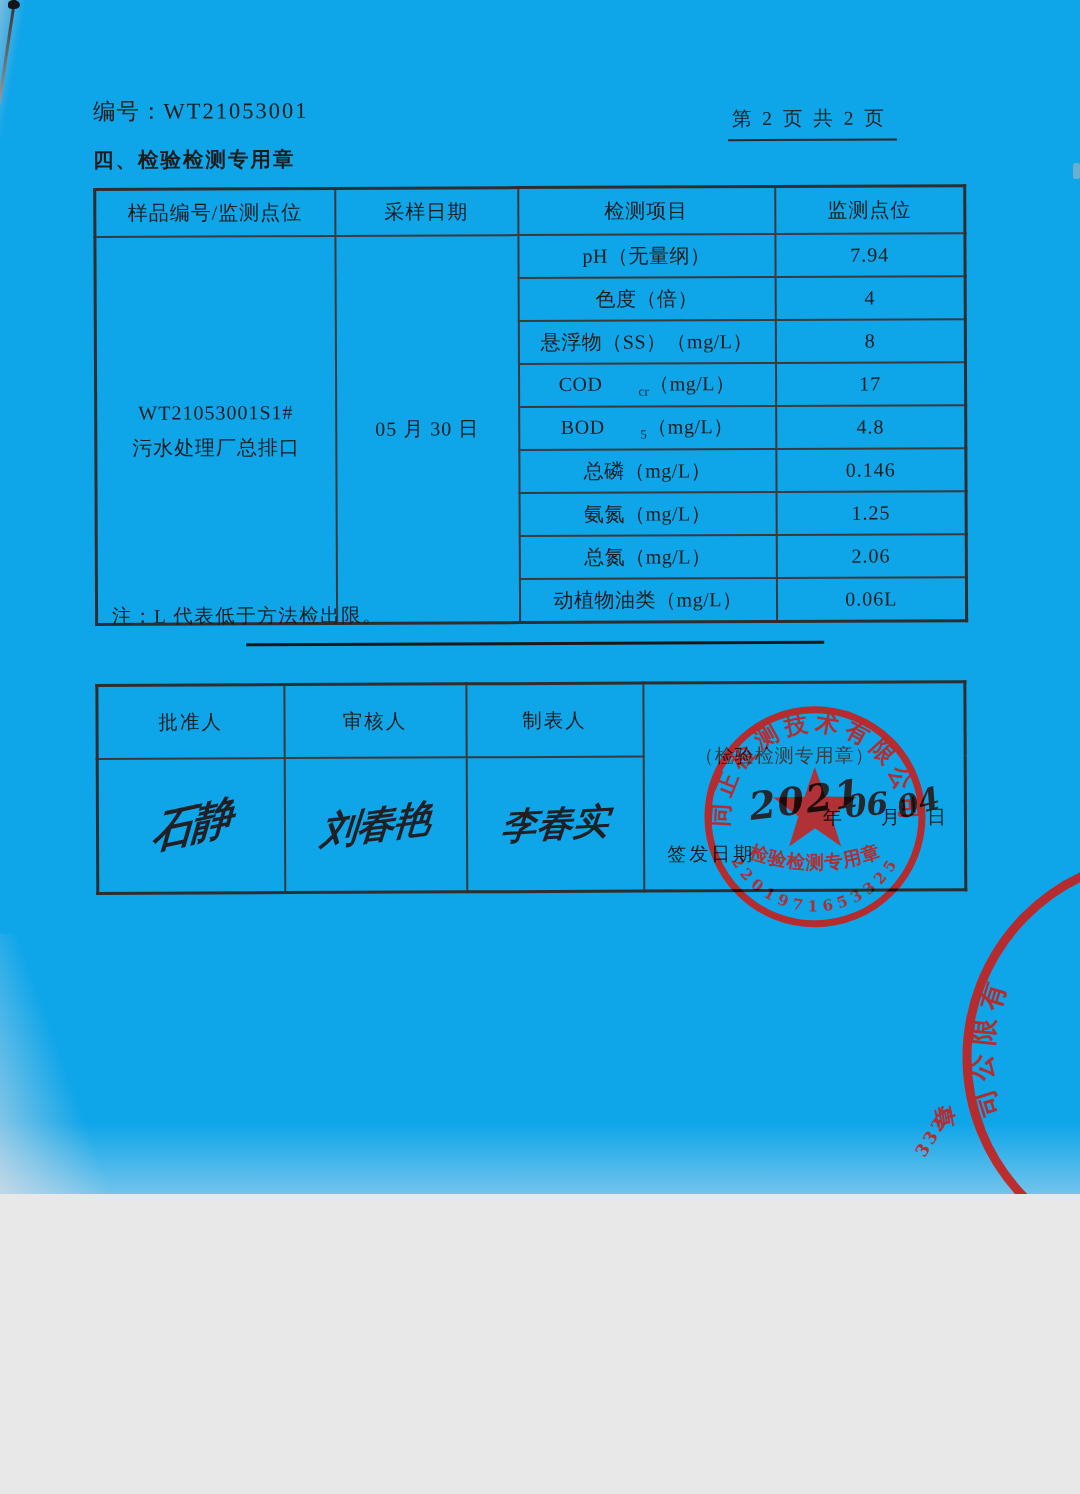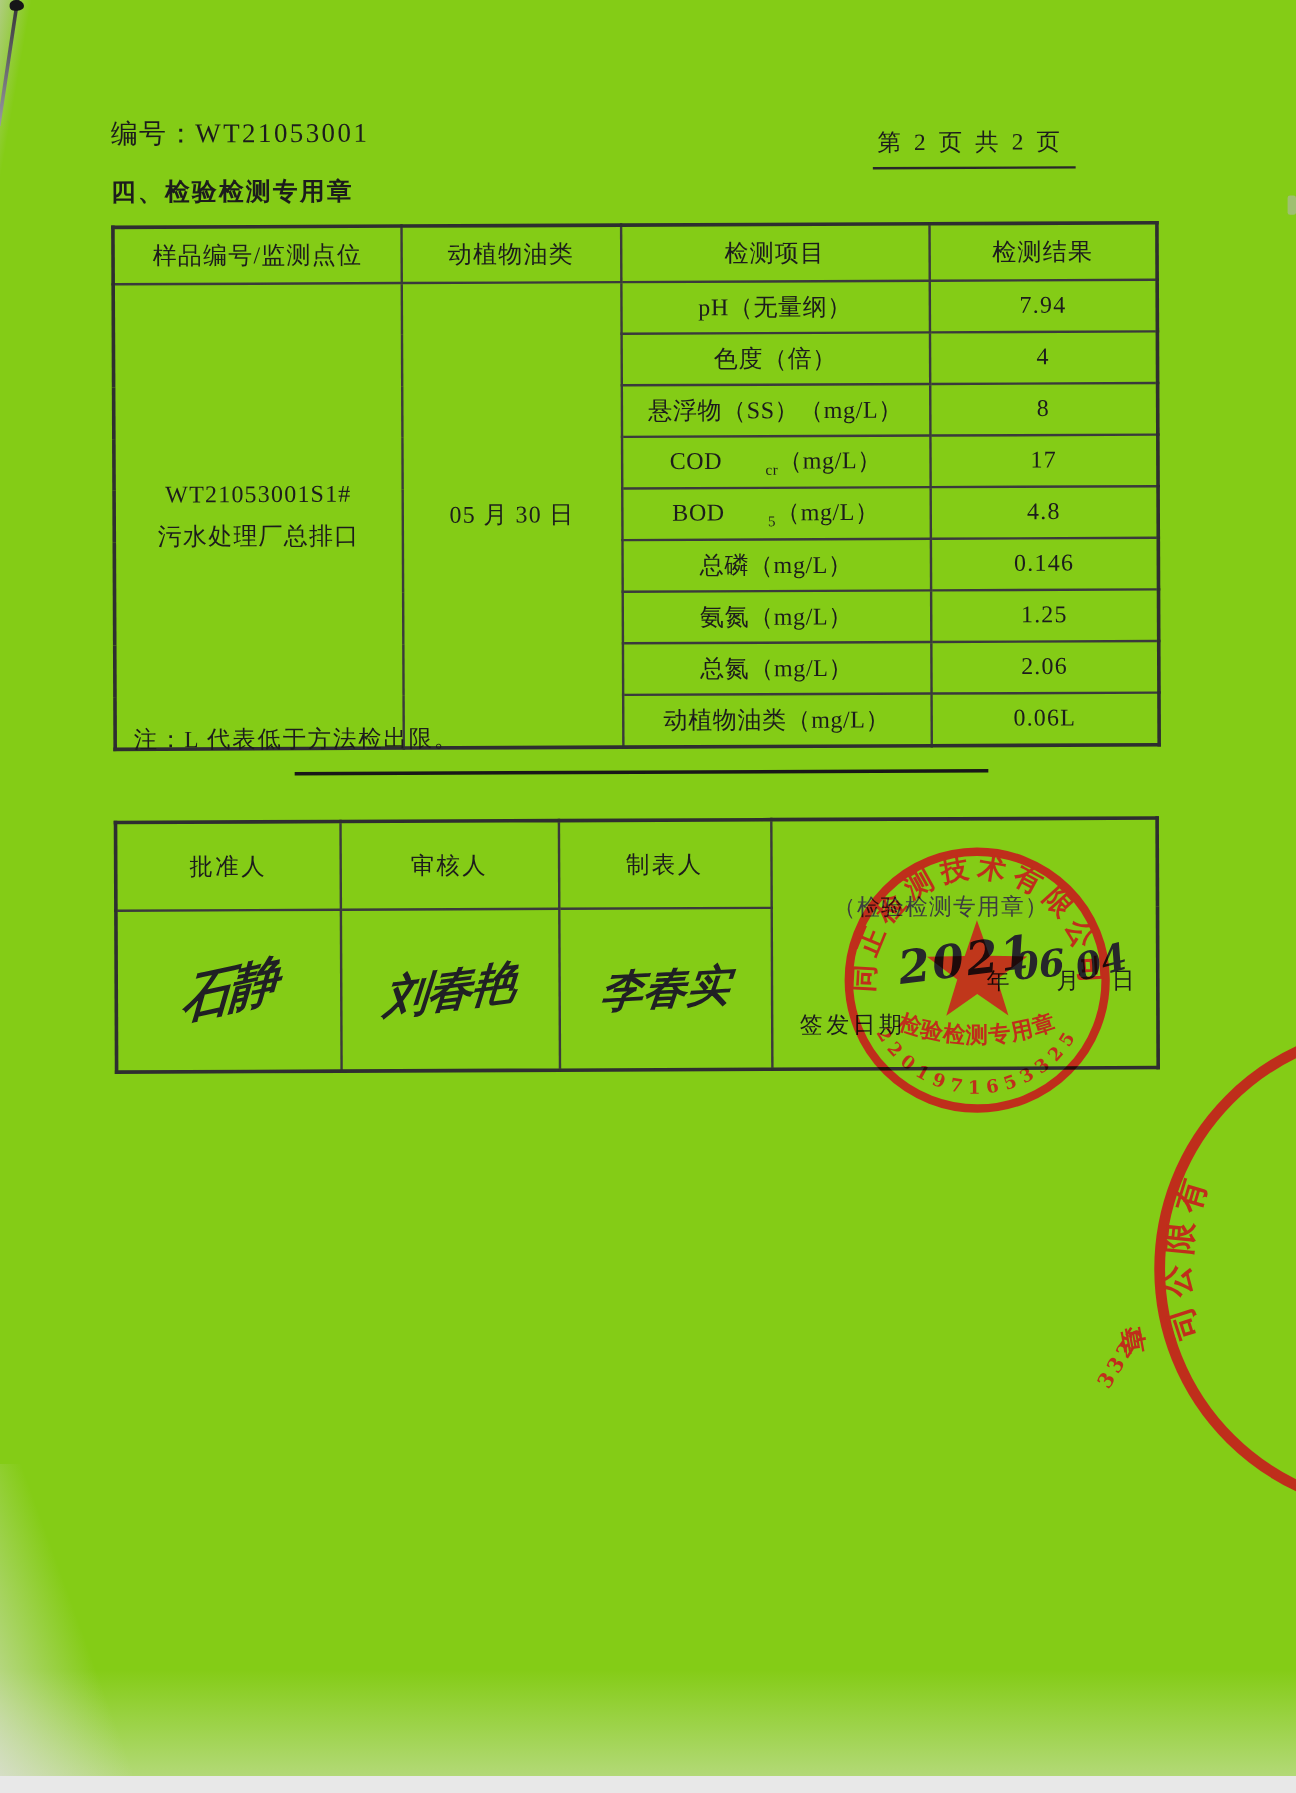--- a/index.html
+++ b/index.html
@@ -1,18 +1,18 @@
 <!DOCTYPE html>
 <html><head>
 <meta charset="utf-8">
 <style>
   html,body{margin:0;padding:0;background:#e8e8e8;}
   .page{
-    position:relative; width:1080px; height:1480px; overflow:hidden;
-    background:#84cc16;
+    position:relative; width:1080px; height:1194px; overflow:hidden;
+    background:#0ea5e9;
     font-family:"Liberation Serif","DejaVu Serif",serif;
     color:#1c1c1c;
   }
   .scan-tint{position:absolute; inset:0; pointer-events:none;
     background:
       linear-gradient(100deg, rgba(210,205,212,.55) 0px, rgba(255,255,255,0) 26px),
       linear-gradient(to top, rgba(235,233,237,.45) 0%, rgba(255,255,255,0) 6%);
   }
   .content{position:absolute; inset:0; transform:rotate(-0.25deg);}
 
@@ -110,23 +110,23 @@
     <table class="results-table">
       <colgroup>
           <col style="width:240px">
           <col style="width:183px">
           <col style="width:257px">
           <col style="width:190px">
         </colgroup>
       <thead>
         <tr>
           <th>样品编号/监测点位</th>
-          <th>动植物油类</th>
+          <th>采样日期</th>
           <th>检测项目</th>
-          <th>检测结果</th>
+          <th>监测点位</th>
         </tr>
       </thead>
       <tbody id="results-body">
           <tr>
             <td rowspan="9" class="sample-cell">
               <div>WT21053001S1#</div>
               <div>污水处理厂总排口</div>
             </td>
             <td rowspan="9" class="date-cell">05 月 30 日</td>
             <td class="item-cell">pH（无量纲）</td>

